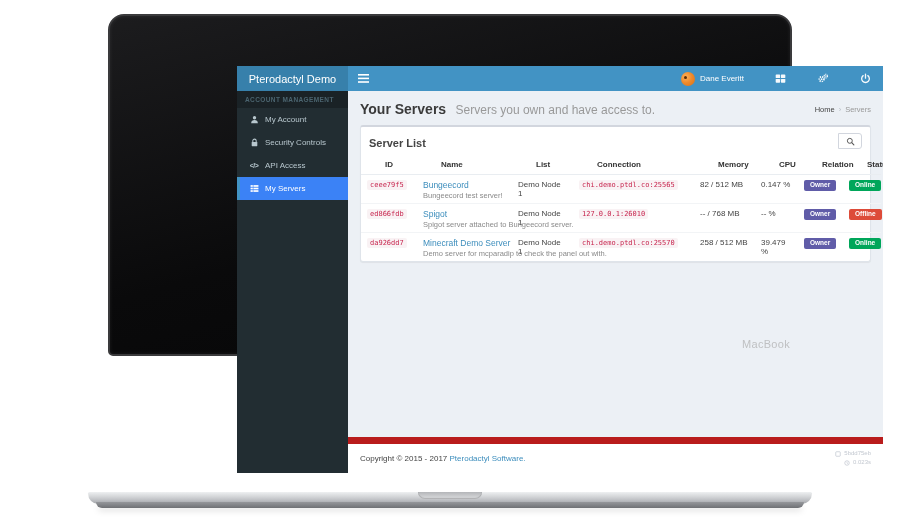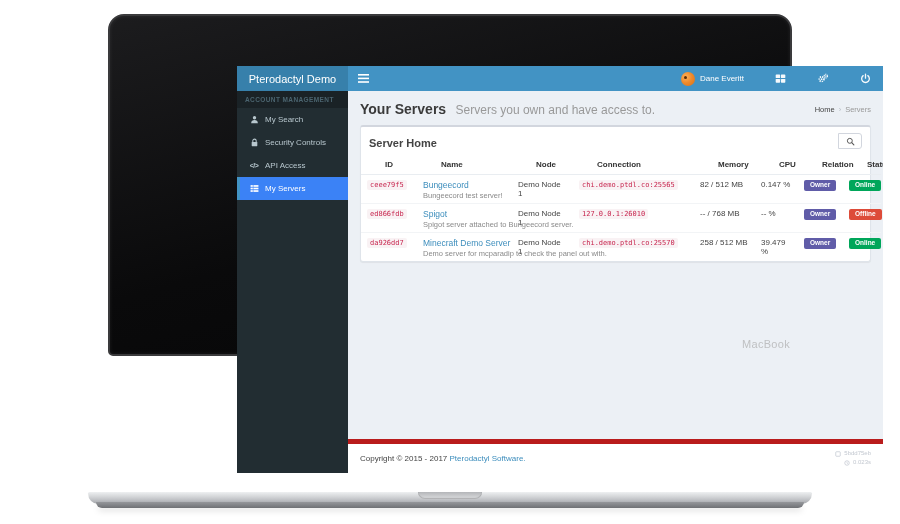--- a/index.html
+++ b/index.html
@@ -86,21 +86,21 @@
   td { font-size:8px; color:#444; padding:5px 6px; vertical-align:top; border-top:1px solid #f2f4f6; height:28px; }
   .code { font-family:"DejaVu Sans Mono","Liberation Mono",monospace; font-size:7px;
           color:#c7254e; background:#f9f2f4; padding:1px 3px; border-radius:2px; white-space:nowrap; }
   .name-cell { position:relative; }
   .server-link { color:#3c8dbc; font-size:8.5px; text-decoration:none; cursor:pointer; white-space:nowrap; }
   .server-desc { position:absolute; left:6px; top:16px; font-size:7.5px; color:#8a8a8a; white-space:nowrap; z-index:2; }
   .badge { display:inline-block; color:#fff; font-size:6.5px; font-weight:bold;
            padding:2px 6px; border-radius:2px; line-height:1; }
 
   
-  .main-footer { background:#fff; border-top:5px solid #b91c1c; padding:5px 12px;
+  .main-footer { background:#fff; border-top:7px solid #b91c1c; padding:5px 12px;
                  display:flex; align-items:center; flex:0 0 auto; min-height:24px; }
   .copyright { font-size:8px; color:#444; }
   .copyright a { color:#3c8dbc; text-decoration:none; cursor:pointer; }
   .footer-meta { margin-left:auto; font-size:6px; color:#c3c8d0; text-align:left; line-height:1.6; }
   .meta-line { display:flex; align-items:center; gap:3px; justify-content:flex-end; }
 
   svg { display:block; }
 </style>
 </head>
 <body>
@@ -156,21 +156,21 @@
         <div class="sidebar">
           <div class="side-header">ACCOUNT MANAGEMENT</div>
 
           <div class="side-item">
             <span class="si-icon">
               <svg width="9" height="9" viewBox="0 0 16 16" fill="currentColor">
                 <circle cx="8" cy="4.8" r="3"></circle>
                 <path d="M2 14.5c0-3.4 2.7-5.6 6-5.6s6 2.2 6 5.6z"></path>
               </svg>
             </span>
-            <span>My Search</span>
+            <span>My Account</span>
           </div>
 
           <div class="side-item">
             <span class="si-icon">
               <svg width="9" height="9" viewBox="0 0 16 16">
                 <path d="M5 7.5V5a3 3 0 0 1 6 0v2.5" fill="none" stroke="currentColor" stroke-width="1.8"></path>
                 <rect x="3" y="7" width="10" height="7.5" rx="1" fill="currentColor"></rect>
               </svg>
             </span>
             <span>Security Controls</span>
@@ -204,21 +204,21 @@
               <span class="page-subtitle">Servers you own and have access to.</span>
               <div class="breadcrumb">
                 <a class="bc-home">Home</a>
                 <span class="bc-sep">›</span>
                 <span class="bc-current">Servers</span>
               </div>
             </div>
 
             <div class="box">
               <div class="box-header">
-                <span class="box-title">Server Home</span>
+                <span class="box-title">Server List</span>
                 <div class="search-group">
                   <button class="search-btn">
                     <svg width="9" height="9" viewBox="0 0 16 16">
                       <circle cx="6.8" cy="6.8" r="4.4" fill="none" stroke="#555" stroke-width="1.7"></circle>
                       <path d="M10.2 10.2L14 14" stroke="#555" stroke-width="1.9" stroke-linecap="round"></path>
                     </svg>
                   </button>
                 </div>
               </div>
 
@@ -230,21 +230,21 @@
                     <col style="width:121px">
                   <col style="width:61px">
                     <col style="width:43px">
                     <col style="width:45px">
                     <col style="width:38px">
                 </colgroup>
                 <thead>
                   <tr>
                     <th>ID</th>
                     <th>Name</th>
-                    <th>Node</th>
+                    <th>List</th>
                     <th>Connection</th>
                     <th>Memory</th>
                     <th>CPU</th>
                     <th>Relation</th>
                     <th>Status</th>
                   </tr>
                 </thead>
                 <tbody id="server-rows">
 
                     <tr>

